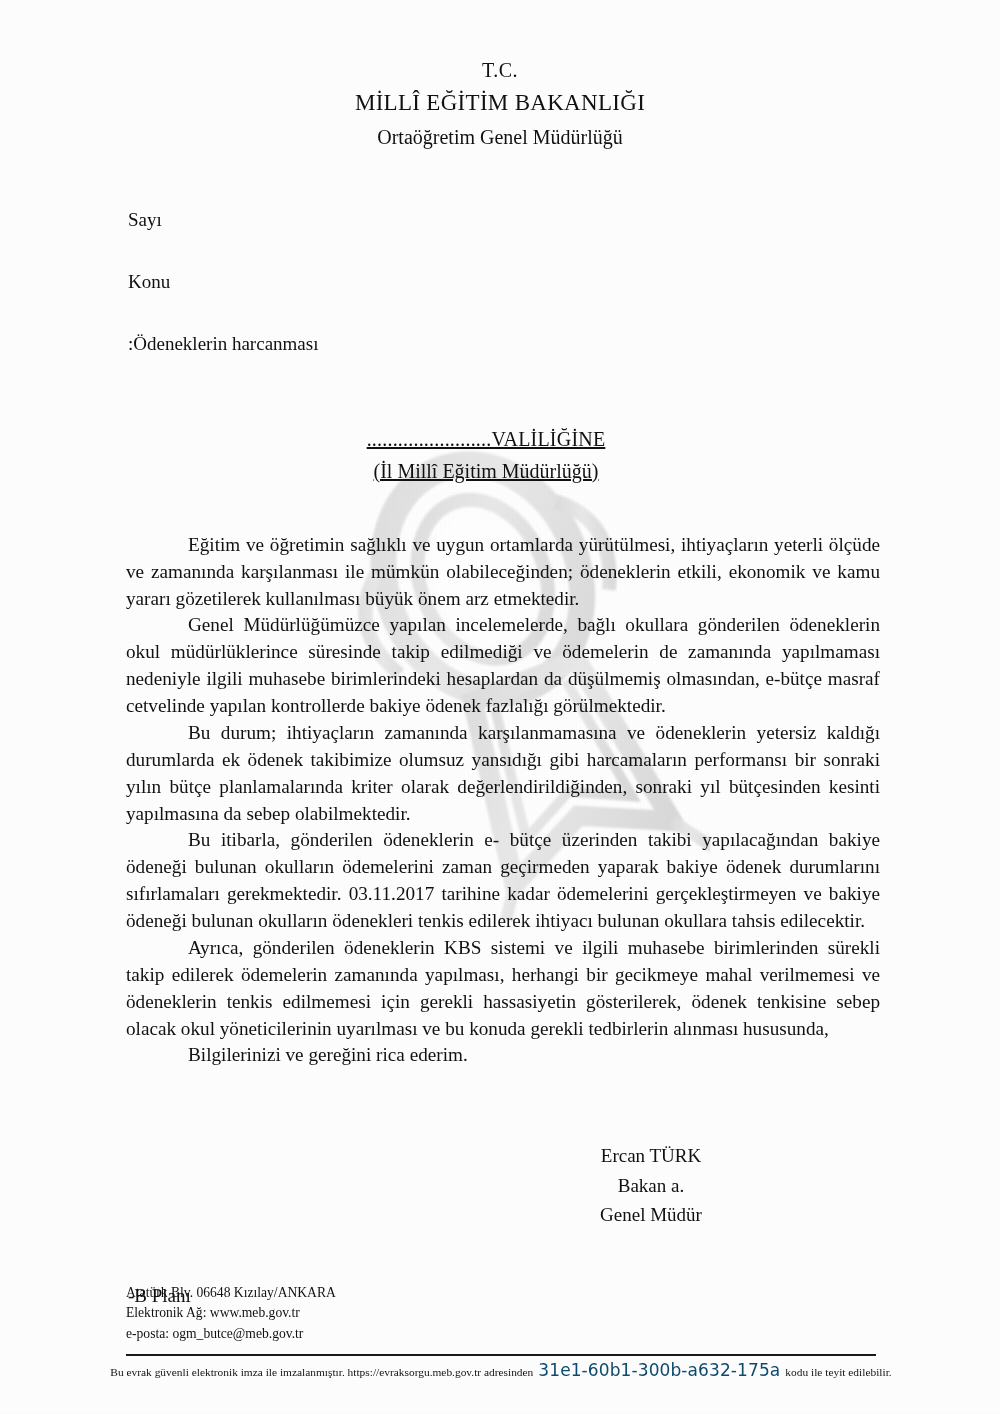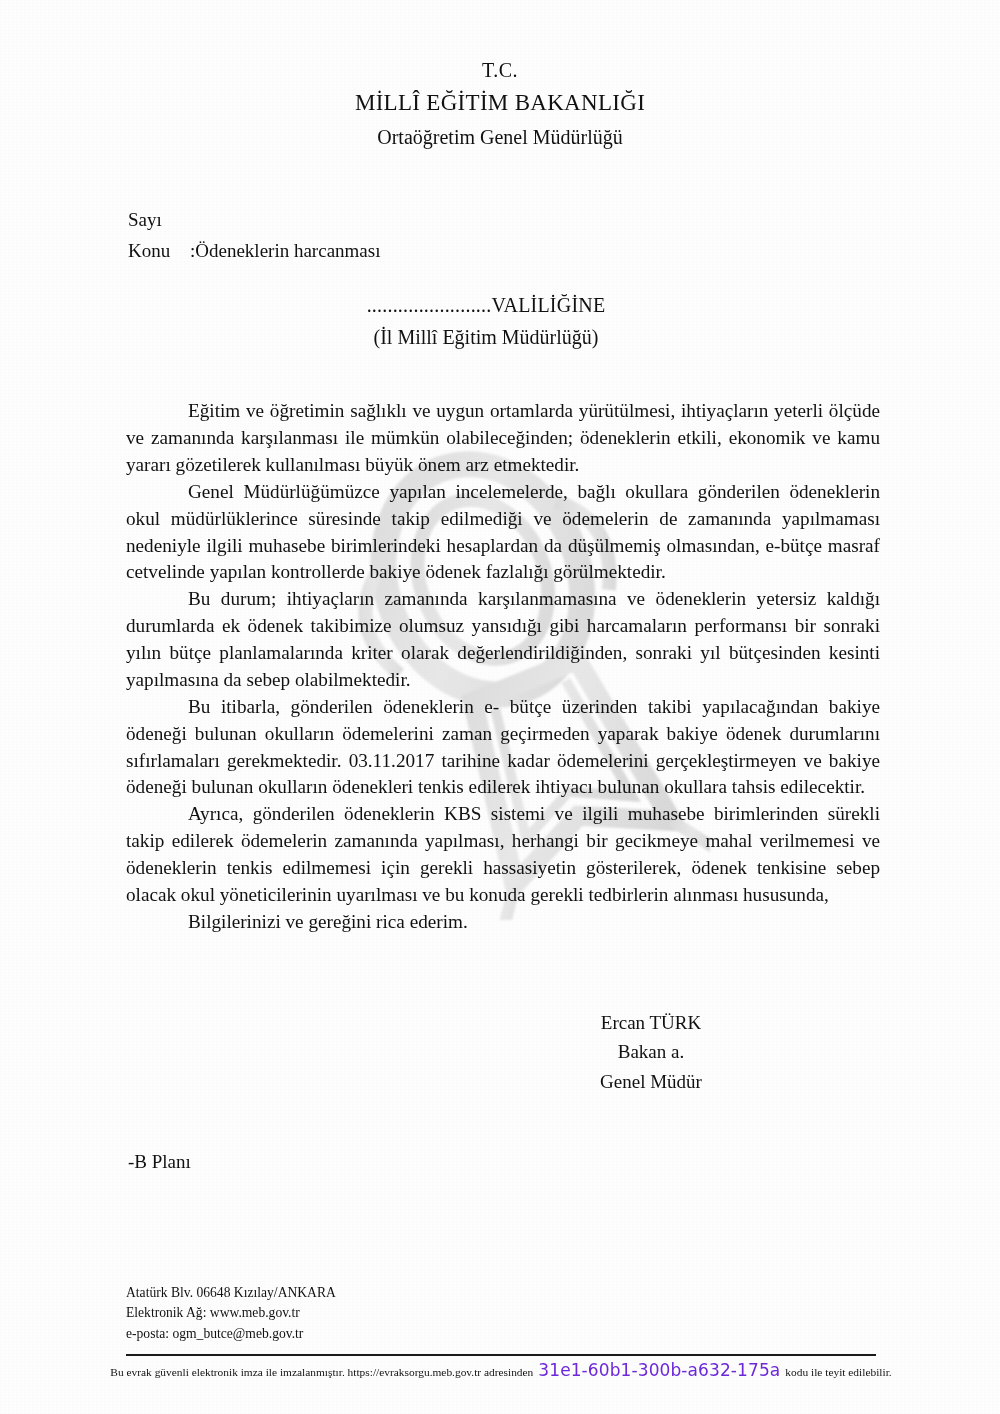--- a/index.html
+++ b/index.html
@@ -80,34 +80,36 @@
   
   .refblock {
     margin-top: 54px;
     padding-left: 128px;
     font-size: 19px;
     line-height: 1.6;
   }
   .ref-row {
     display: flex;
     white-space: pre;
+    flex-direction: column;
   }
   .ref-label {
     width: 62px;
     flex: 0 0 62px;
   }
   .ref-value { }
 
   
   .addressee {
-    margin-top: 24px;
+    margin-top: 64px;
     text-align: center;
     font-size: 20px;
     line-height: 1.5;
     padding-right: 28px;
+    text-decoration: underline;
   }
   .addr-main { letter-spacing: .2px; }
   .addr-sub { margin-top: 2px; }
 
   
   .body-text {
     margin-top: 46px;
     padding: 0 120px 0 126px;
     font-size: 19.2px;
     line-height: 1.40;
@@ -169,21 +171,21 @@
     white-space: nowrap;
     display: flex;
     align-items: baseline;
     justify-content: center;
     gap: 5px;
   }
   .verify-code {
     font-family: "DejaVu Sans", "Liberation Sans", sans-serif;
     font-size: 17px;
     letter-spacing: .1px;
-    color: #6d28d9;
+    color: #0c4a6e;
   }
 </style>
 </head>
 <body>
 
 <div class="page">
 
   <div class="paper-noise"></div>
 
   <div class="watermark">

